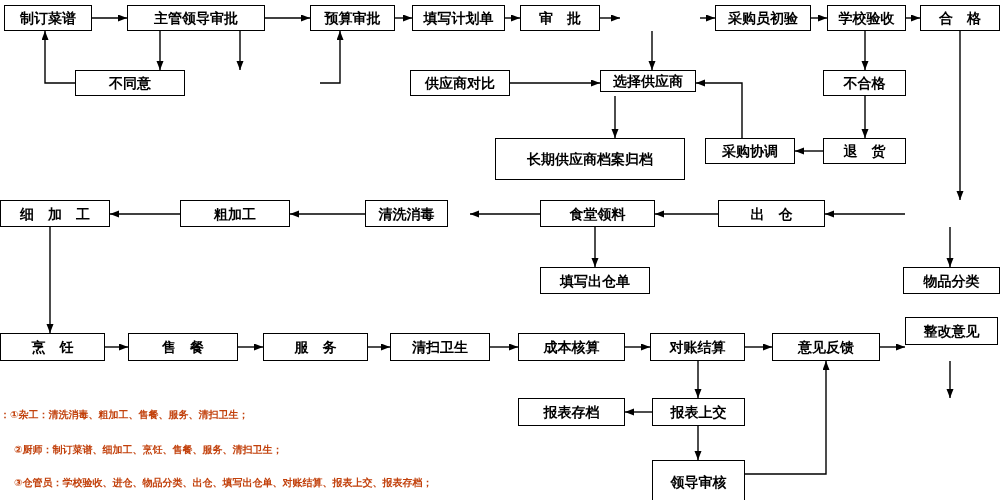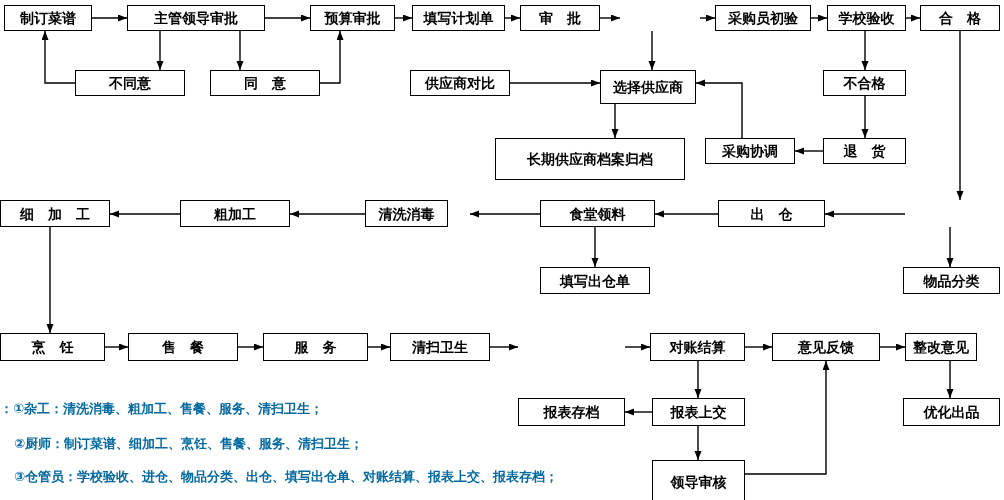--- a/index.html
+++ b/index.html
@@ -27,25 +27,26 @@
     align-items: center;
     justify-content: center;
     font-size: 14px;
     font-weight: bold;
     white-space: nowrap;
     z-index: 1;
     line-height: 1;
   }
   .note {
     position: absolute;
-    color: #0369a1;
-    font-size: 13px;
+    color: #c2410c;
+    font-size: 10px;
     font-weight: bold;
     white-space: nowrap;
     z-index: 1;
+    margin-top: 8px;
   }
 </style>
 </head>
 <body>
 
 <div id="flowchart">
 
   <svg class="arrows" viewBox="0 0 1004 500">
     <defs>
       <marker id="ah" markerWidth="10" markerHeight="8" refX="9" refY="3.5" orient="auto" markerUnits="userSpaceOnUse">
@@ -105,49 +106,48 @@
   <div class="node" style="left:4px;top:5px;width:88px;height:26px">制订菜谱</div>
   <div class="node" style="left:127px;top:5px;width:138px;height:26px">主管领导审批</div>
   <div class="node" style="left:310px;top:5px;width:85px;height:26px">预算审批</div>
   <div class="node" style="left:412px;top:5px;width:93px;height:26px">填写计划单</div>
   <div class="node" style="left:520px;top:5px;width:80px;height:26px">审　批</div>
   <div class="node" style="left:715px;top:5px;width:96px;height:26px">采购员初验</div>
   <div class="node" style="left:920px;top:5px;width:80px;height:26px">合　格</div>
   <div class="node" style="left:827px;top:5px;width:79px;height:26px">学校验收</div>
 
   <div class="node" style="left:75px;top:70px;width:110px;height:26px">不同意</div>
-  <div class="node" style="left:210px;top:70px;width:110px;height:26px">同　意</div>
   <div class="node" style="left:410px;top:70px;width:100px;height:26px">供应商对比</div>
-  <div class="node" style="left:600px;top:70px;width:96px;height:34px">选择供应商</div>
+  <div class="node" style="left:600px;top:70px;width:96px;height:22px">选择供应商</div>
   <div class="node" style="left:823px;top:70px;width:83px;height:26px">不合格</div>
 
   <div class="node" style="left:495px;top:138px;width:190px;height:42px">长期供应商档案归档</div>
   <div class="node" style="left:705px;top:138px;width:90px;height:26px">采购协调</div>
   <div class="node" style="left:823px;top:138px;width:83px;height:26px">退　货</div>
 
   <div class="node" style="left:0px;top:200px;width:110px;height:27px">细　加　工</div>
   <div class="node" style="left:180px;top:200px;width:110px;height:27px">粗加工</div>
   <div class="node" style="left:365px;top:200px;width:83px;height:27px">清洗消毒</div>
   <div class="node" style="left:540px;top:200px;width:115px;height:27px">食堂领料</div>
   <div class="node" style="left:718px;top:200px;width:107px;height:27px">出　仓</div>
 
   <div class="node" style="left:540px;top:267px;width:110px;height:27px">填写出仓单</div>
   <div class="node" style="left:903px;top:267px;width:97px;height:27px">物品分类</div>
 
   <div class="node" style="left:0px;top:333px;width:105px;height:28px">烹　饪</div>
   <div class="node" style="left:128px;top:333px;width:110px;height:28px">售　餐</div>
   <div class="node" style="left:263px;top:333px;width:105px;height:28px">服　务</div>
   <div class="node" style="left:390px;top:333px;width:100px;height:28px">清扫卫生</div>
+  <div class="node" style="left:518px;top:333px;width:107px;height:28px">成本核算</div>
   <div class="node" style="left:650px;top:333px;width:95px;height:28px">对账结算</div>
   <div class="node" style="left:772px;top:333px;width:108px;height:28px">意见反馈</div>
-  <div class="node" style="left:905px;top:333px;width:72px;height:28px">整改意见</div>
+  <div class="node" style="left:905px;top:317px;width:93px;height:28px">整改意见</div>
 
   <div class="node" style="left:518px;top:398px;width:107px;height:28px">报表存档</div>
   <div class="node" style="left:652px;top:398px;width:93px;height:28px">报表上交</div>
-  <div class="node" style="left:903px;top:398px;width:97px;height:28px">优化出品</div>
 
   <div class="node" style="left:652px;top:460px;width:93px;height:44px">领导审核</div>
 
   <div class="note" style="left:0px;top:400px">：①杂工：清洗消毒、粗加工、售餐、服务、清扫卫生；</div>
   <div class="note" style="left:14px;top:435px">②厨师：制订菜谱、细加工、烹饪、售餐、服务、清扫卫生；</div>
   <div class="note" style="left:14px;top:468px">③仓管员：学校验收、进仓、物品分类、出仓、填写出仓单、对账结算、报表上交、报表存档；</div>
 
 </div>
 
 </body></html>

